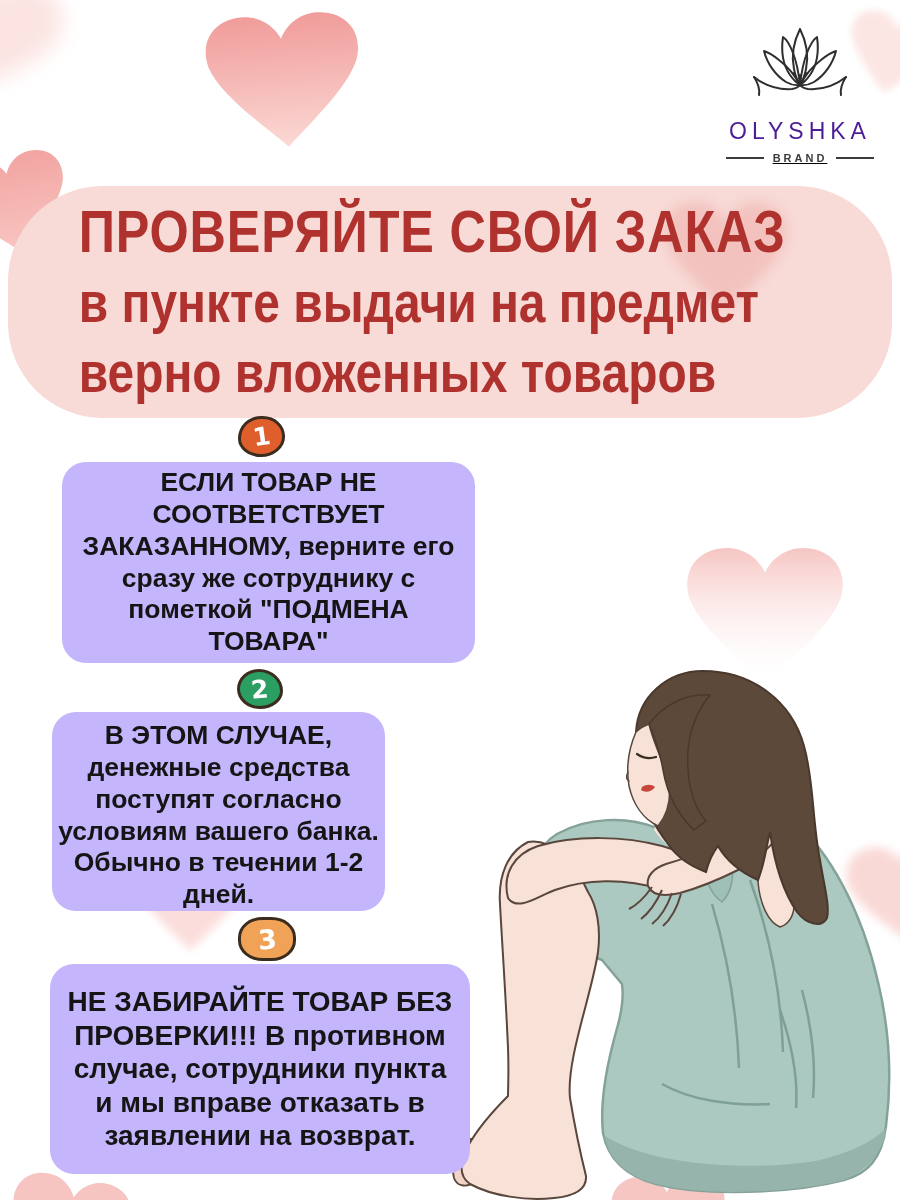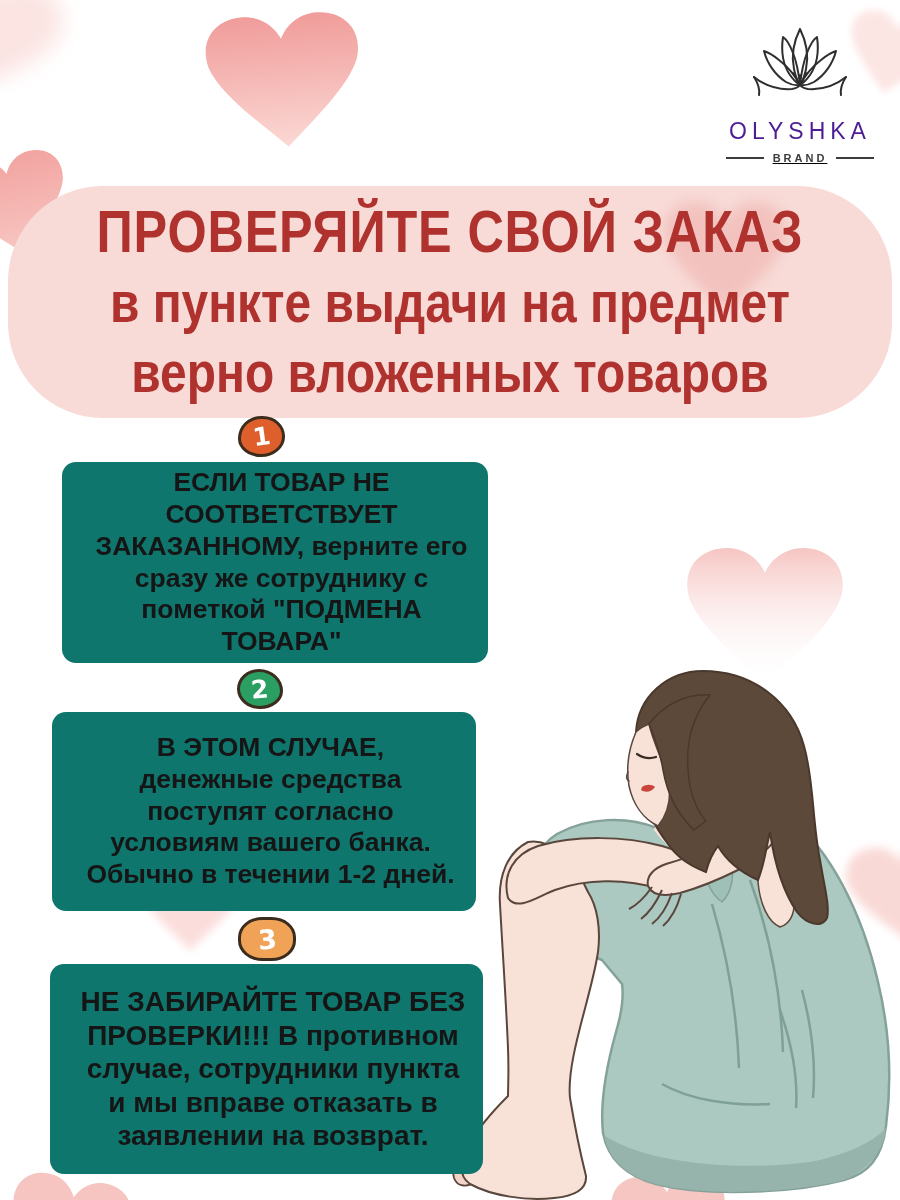--- a/index.html
+++ b/index.html
@@ -13,21 +13,21 @@
   .logo{position:absolute;left:712px;top:24px;width:176px;text-align:center;z-index:2;}
   .logo .lotus{display:block;margin:0 auto;width:100px;height:92px;}
   .brand-name{font-size:23px;letter-spacing:5px;color:#4c1d95;font-weight:400;margin-top:2px;}
   .brand-sub{display:flex;align-items:center;justify-content:center;gap:9px;margin-top:7px;text-decoration:underline;}
   .brand-sub .rule{width:38px;height:2px;background:#3c3c3c;}
   .brand-sub .tagline{font-size:11px;letter-spacing:3px;color:#3c3c3c;font-weight:700;}
 
   
   .banner{position:absolute;left:8px;top:186px;width:884px;height:232px;background:#f8dad6;
           border-radius:95px;z-index:2;display:flex;flex-direction:column;justify-content:center;
-          text-align:center;overflow:hidden;}
+          overflow:hidden;}
   .banner-heart{position:absolute;left:655px;top:16px;width:125px;height:112px;opacity:.55;
           filter:blur(6px);}
   .title{position:relative;display:block;color:#b0322e;font-weight:700;line-height:70px;
          transform:scaleX(.84);transform-origin:50% 50%;white-space:nowrap;}
   .title.l1{font-size:60px;letter-spacing:1px;}
   .title.l2,.title.l3{font-size:57px;}
 
   
   .badge{position:absolute;z-index:4;display:flex;align-items:center;justify-content:center;
          border:3px solid #3c2c1e;color:#ffffff;font-weight:700;
@@ -36,24 +36,24 @@
       border-radius:50% 48% 52% 50% / 55% 50% 50% 45%;font-size:25px;}
   .b2{left:237px;top:669px;width:46px;height:40px;background:#2b9e62;
       border-radius:48% 52% 50% 50% / 50% 55% 45% 50%;font-size:25px;}
   .b3{left:238px;top:917px;width:58px;height:44px;background:#f0a356;
       border-radius:42% / 46%;font-size:27px;}
   .b1 span{transform:rotate(-8deg);}
   .b2 span{transform:rotate(-5deg);}
   .b3 span{transform:rotate(-4deg);}
 
   
-  .box{position:absolute;background:#0f766e;border-radius:14px;z-index:3;
-       display:flex;align-items:center;justify-content:center;text-align:center;padding-left:13px;}
+  .box{position:absolute;background:#c4b5fd;border-radius:24px;z-index:3;
+       display:flex;align-items:center;justify-content:center;text-align:center;}
   .box1{left:62px;top:462px;width:413px;height:201px;}
-  .box2{left:52px;top:712px;width:411px;height:199px;}
+  .box2{left:52px;top:712px;width:333px;height:199px;align-items:flex-end;}
   .box3{left:50px;top:964px;width:420px;height:210px;}
   .box-text{white-space:pre-line;font-weight:700;color:#151515;font-size:26.5px;line-height:1.2;}
   .box3 .box-text{font-size:28px;}
 
   
   .girl{position:absolute;left:450px;top:660px;width:450px;height:560px;z-index:2;}
 </style>
 </head>
 <body>
 

